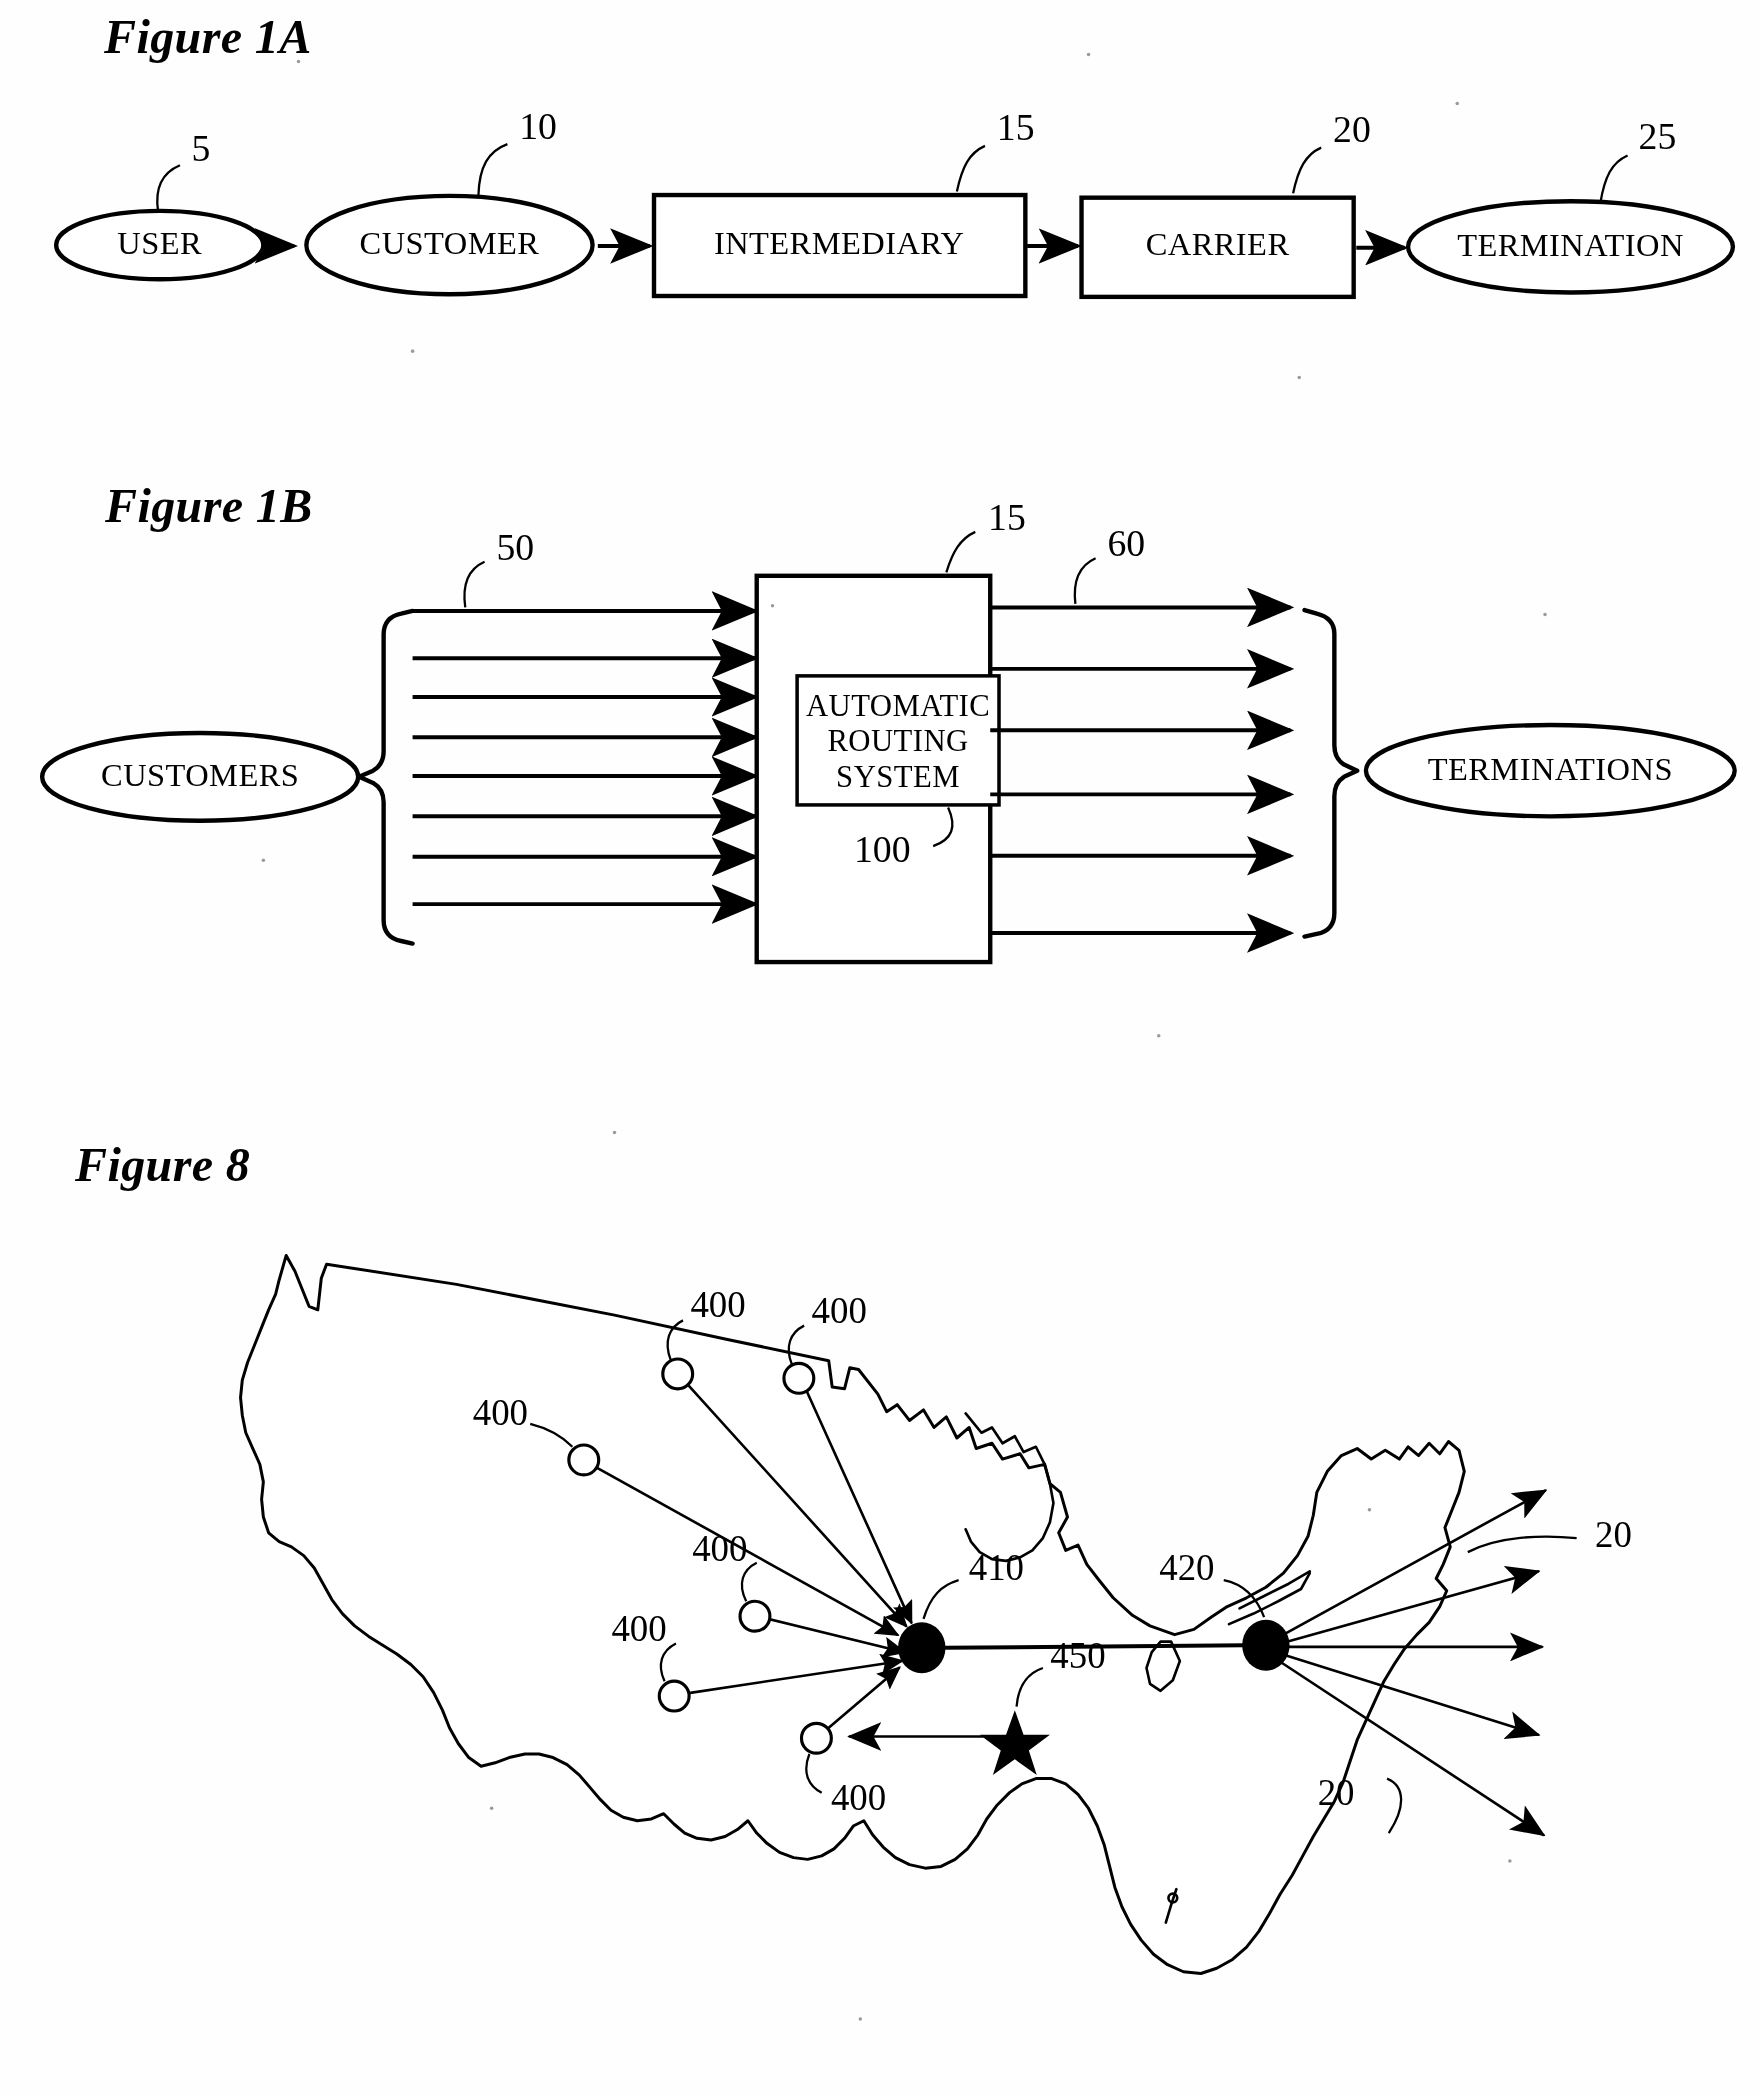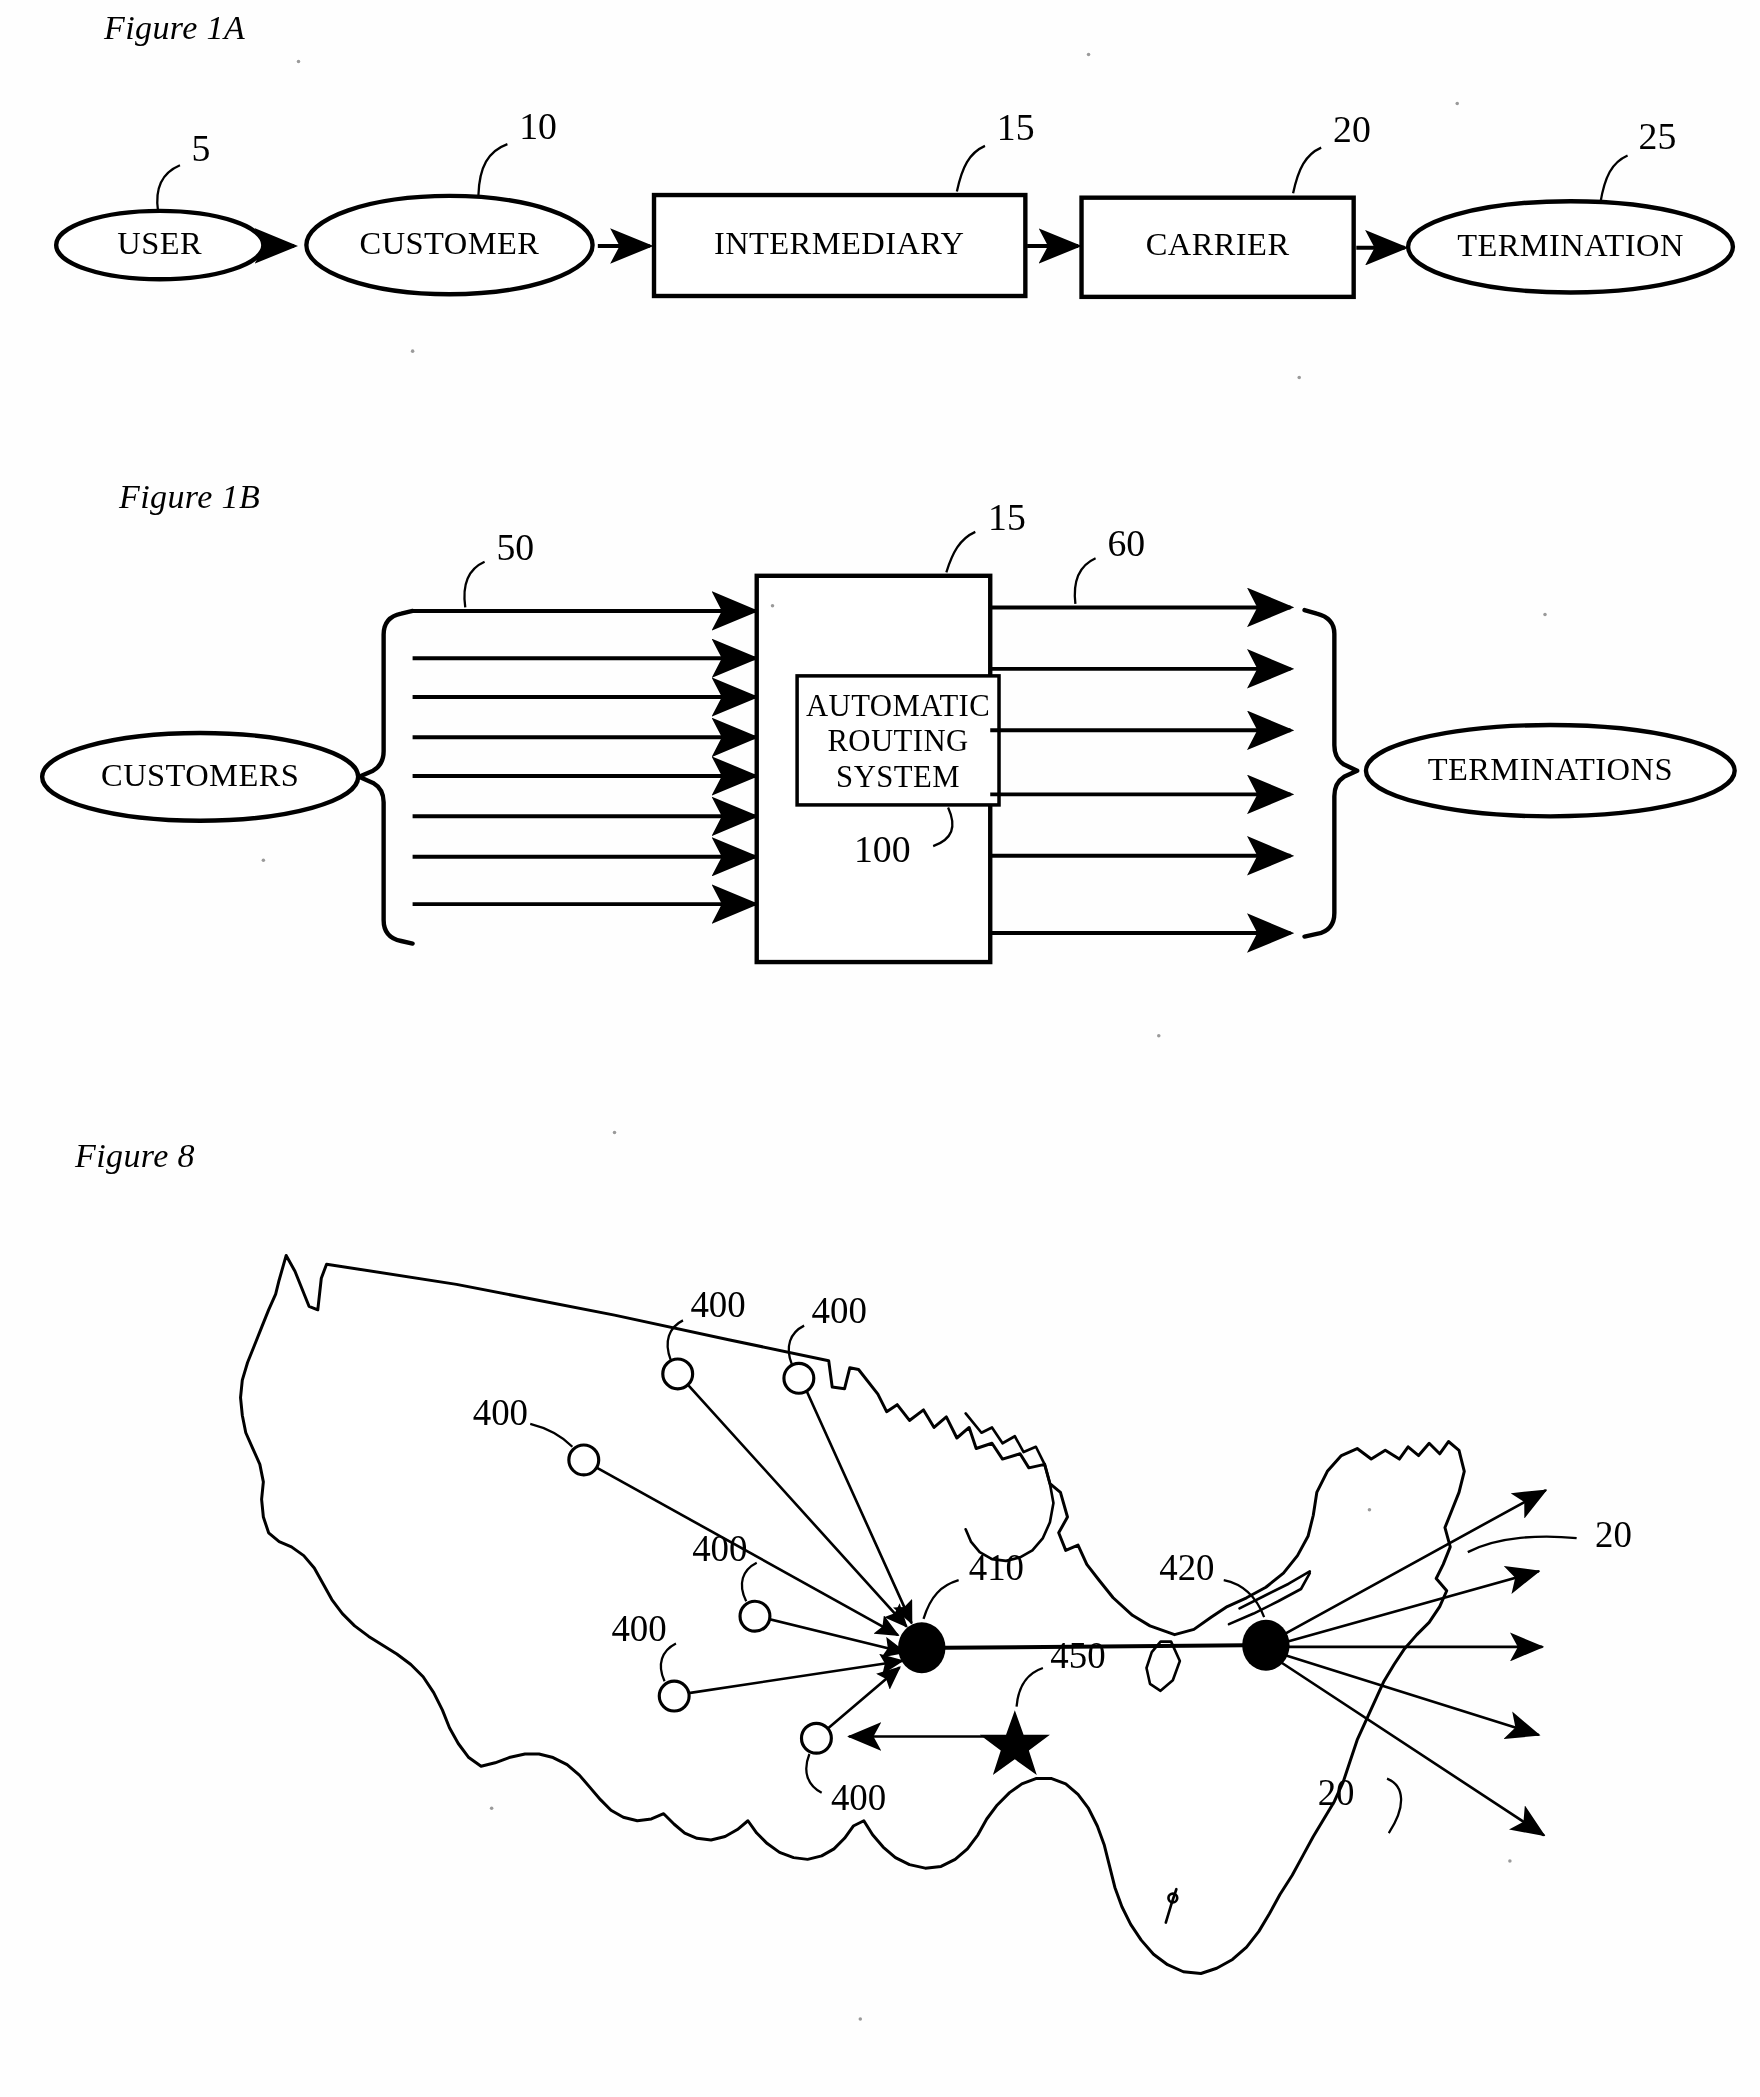--- a/index.html
+++ b/index.html
@@ -18,27 +18,27 @@
   .page {
     position: absolute;
     inset: 0;
     background: #fefefe;
   }
   
   .fig-caption {
     position: absolute;
     font-family: "Liberation Serif", "DejaVu Serif", serif;
     font-style: italic;
-    font-weight: normal;
-    font-size: 34px;
+    font-weight: bold;
+    font-size: 48px;
     letter-spacing: 0.4px;
     white-space: nowrap;
   }
   #cap-1a { left: 104px; top: 8.8px; }
-  #cap-1b { left: 119px; top: 478px; text-align: center; }
+  #cap-1b { left: 105px; top: 478px; text-align: center; }
   #cap-4  { left: 75px;  top: 1137px; }
 
   
   svg.layer {
     position: absolute;
     left: 0; top: 0;
     overflow: visible;
   }
   .node-label {
     font-family: "Liberation Serif", "DejaVu Serif", serif;

